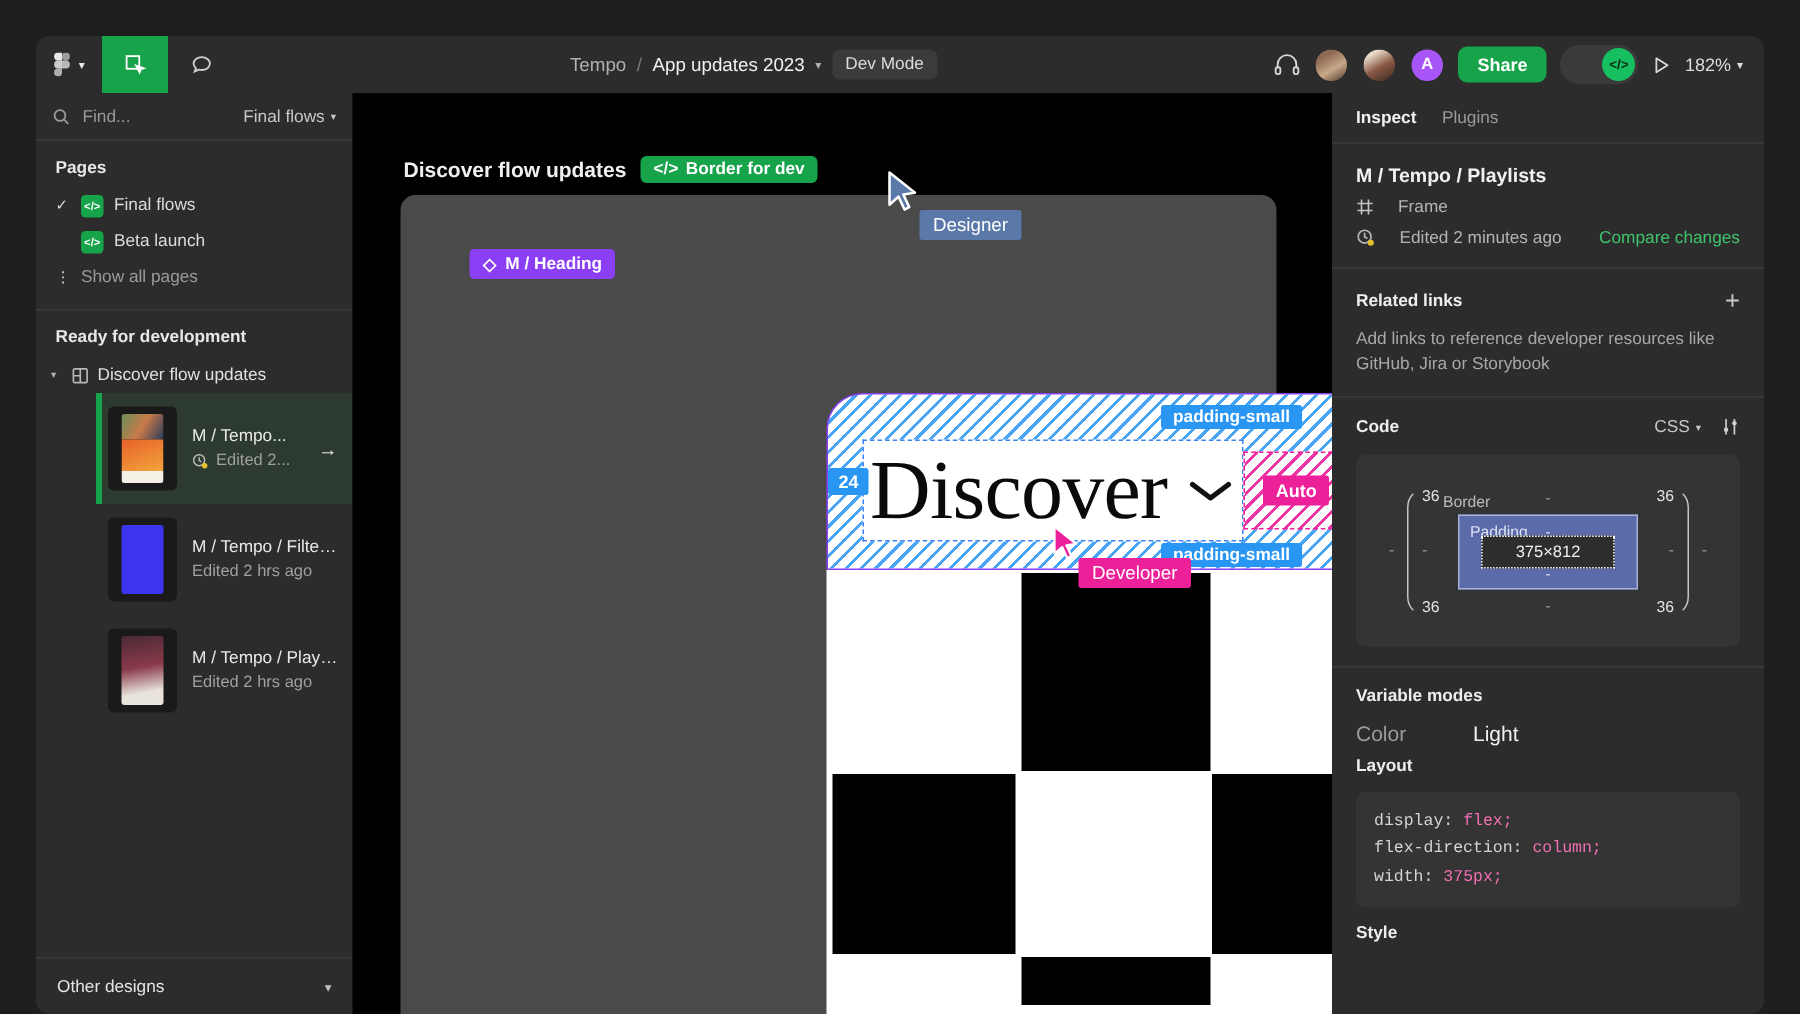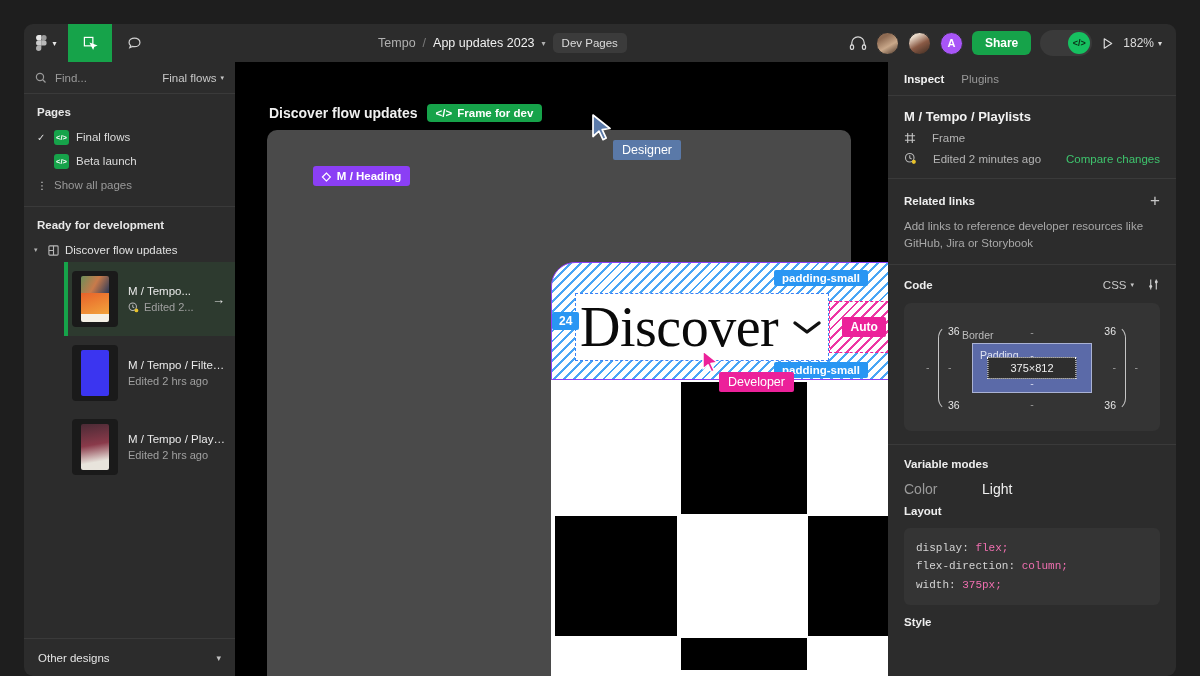--- a/index.html
+++ b/index.html
@@ -433,21 +433,21 @@
           <path d="M8 2.2c3.2 0 5.8 2 5.8 4.6s-2.6 4.6-5.8 4.6c-.7 0-1.4-.1-2-.3l-3 1.3.9-2.3C2.9 9.3 2.2 8.1 2.2 6.8 2.2 4.2 4.8 2.2 8 2.2z"></path>
         </svg>
       </div>
     </div>
 
     <div class="tb-center">
       <span class="tb-proj">Tempo</span>
       <span class="tb-slash">/</span>
       <span class="tb-file">App updates 2023</span>
       <span style="font-size:8px;color:#b0b0b0;">▾</span>
-      <span class="tb-devmode">Dev Pages</span>
+      <span class="tb-devmode">Dev Mode</span>
     </div>
 
     <div class="tb-right">
       <span style="color:#d8d8d8;display:flex;">
         <svg width="18" height="16" viewBox="0 0 20 18" fill="none" stroke="currentColor" stroke-width="1.4">
           <path d="M3 12V9a7 7 0 0 1 14 0v3"></path>
           <rect x="1.5" y="11" width="3.5" height="5.2" rx="1.6"></rect>
           <rect x="15" y="11" width="3.5" height="5.2" rx="1.6"></rect>
         </svg>
       </span>
@@ -575,21 +575,21 @@
         <span style="font-size:9px;color:#c0c0c0;">▾</span>
       </div>
     </div>
 
     <div class="canvas">
 
       <div class="canvas-title">
         <span class="ct-label">Discover flow updates</span>
         <span class="ct-badge">
           <span>&lt;/&gt;</span>
-          <span>Frame for dev</span>
+          <span>Border for dev</span>
         </span>
       </div>
 
       <div class="frame"></div>
 
       <div class="heading-tag">
         <span>◇</span>
         <span>M / Heading</span>
       </div>
 

